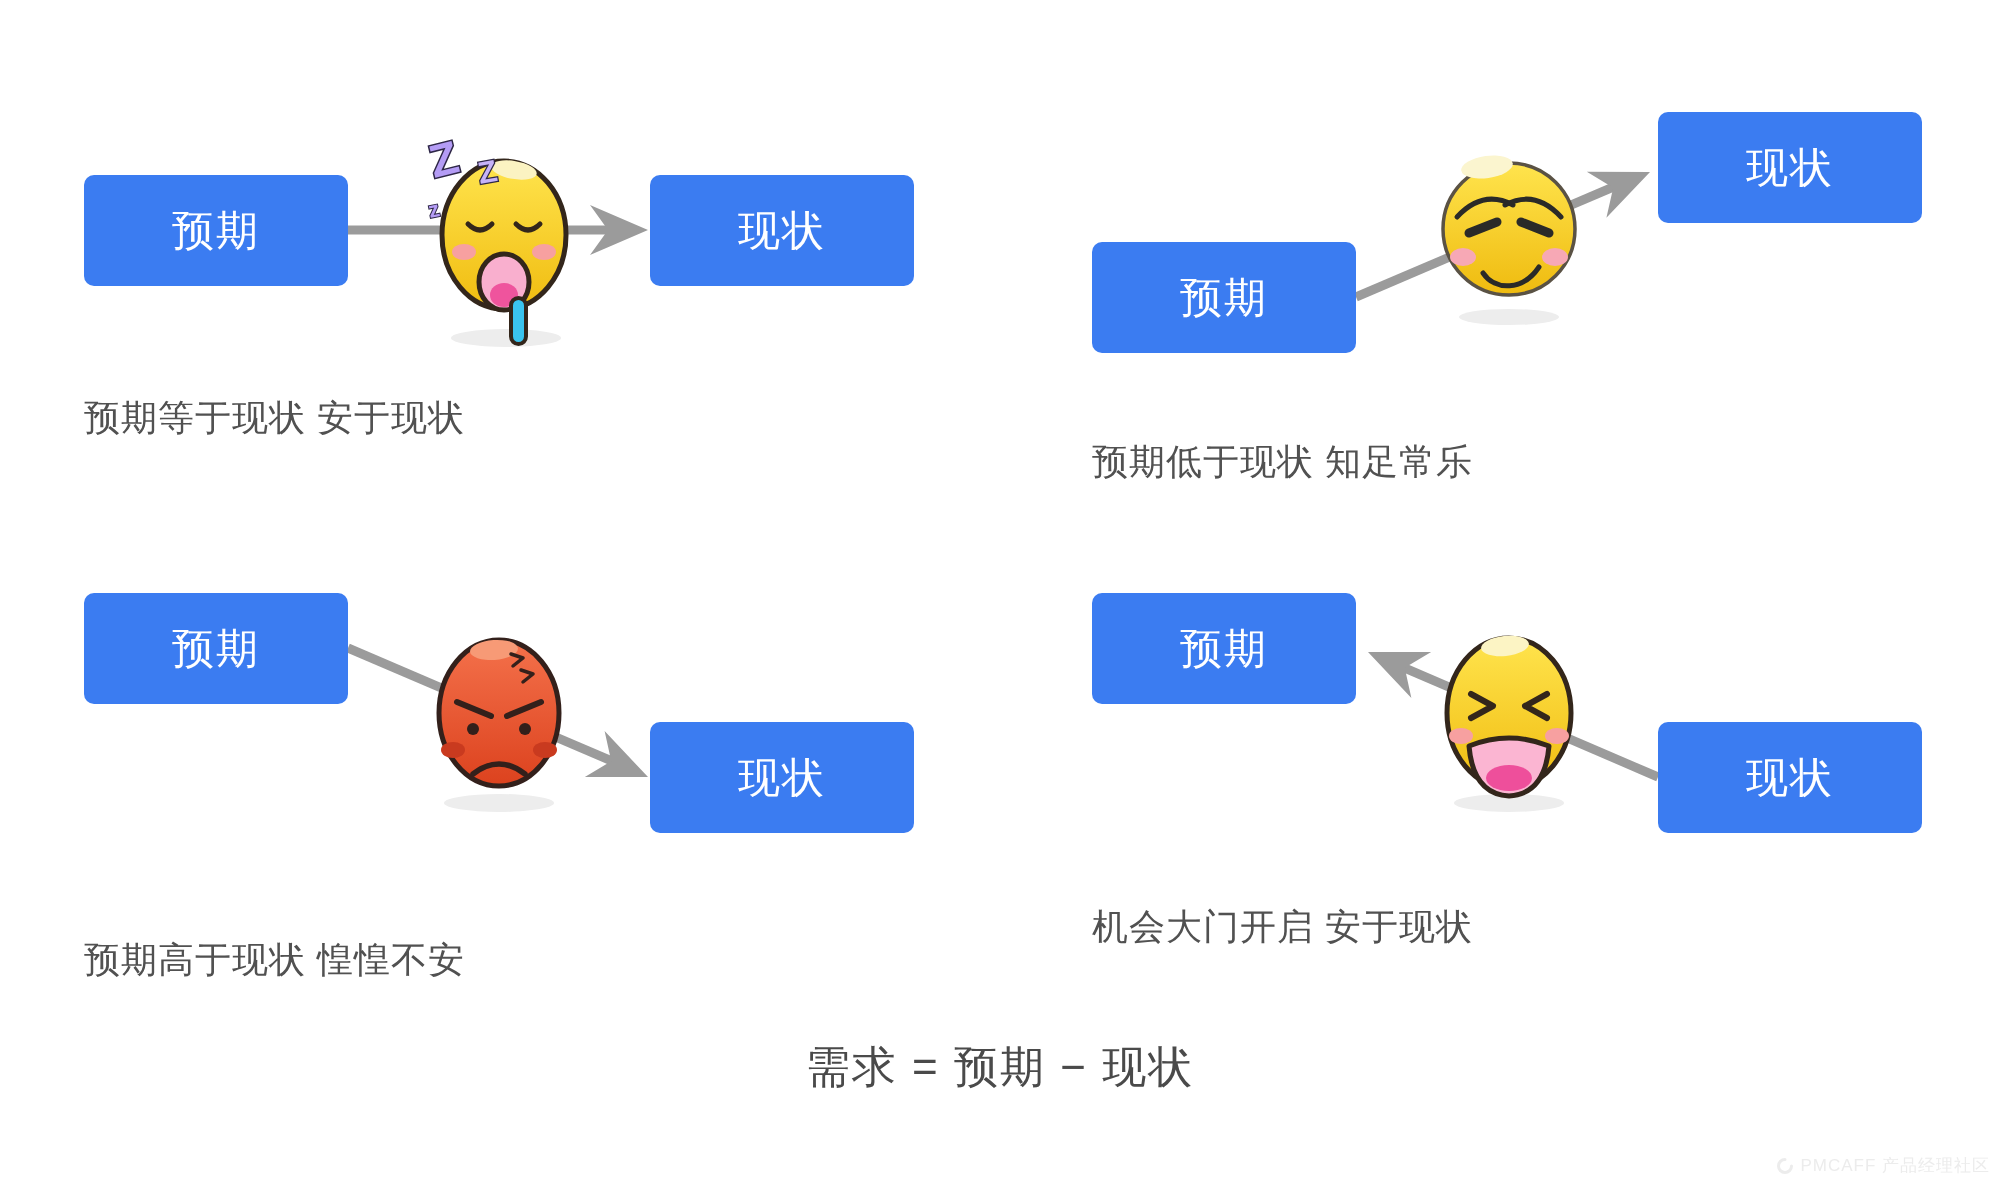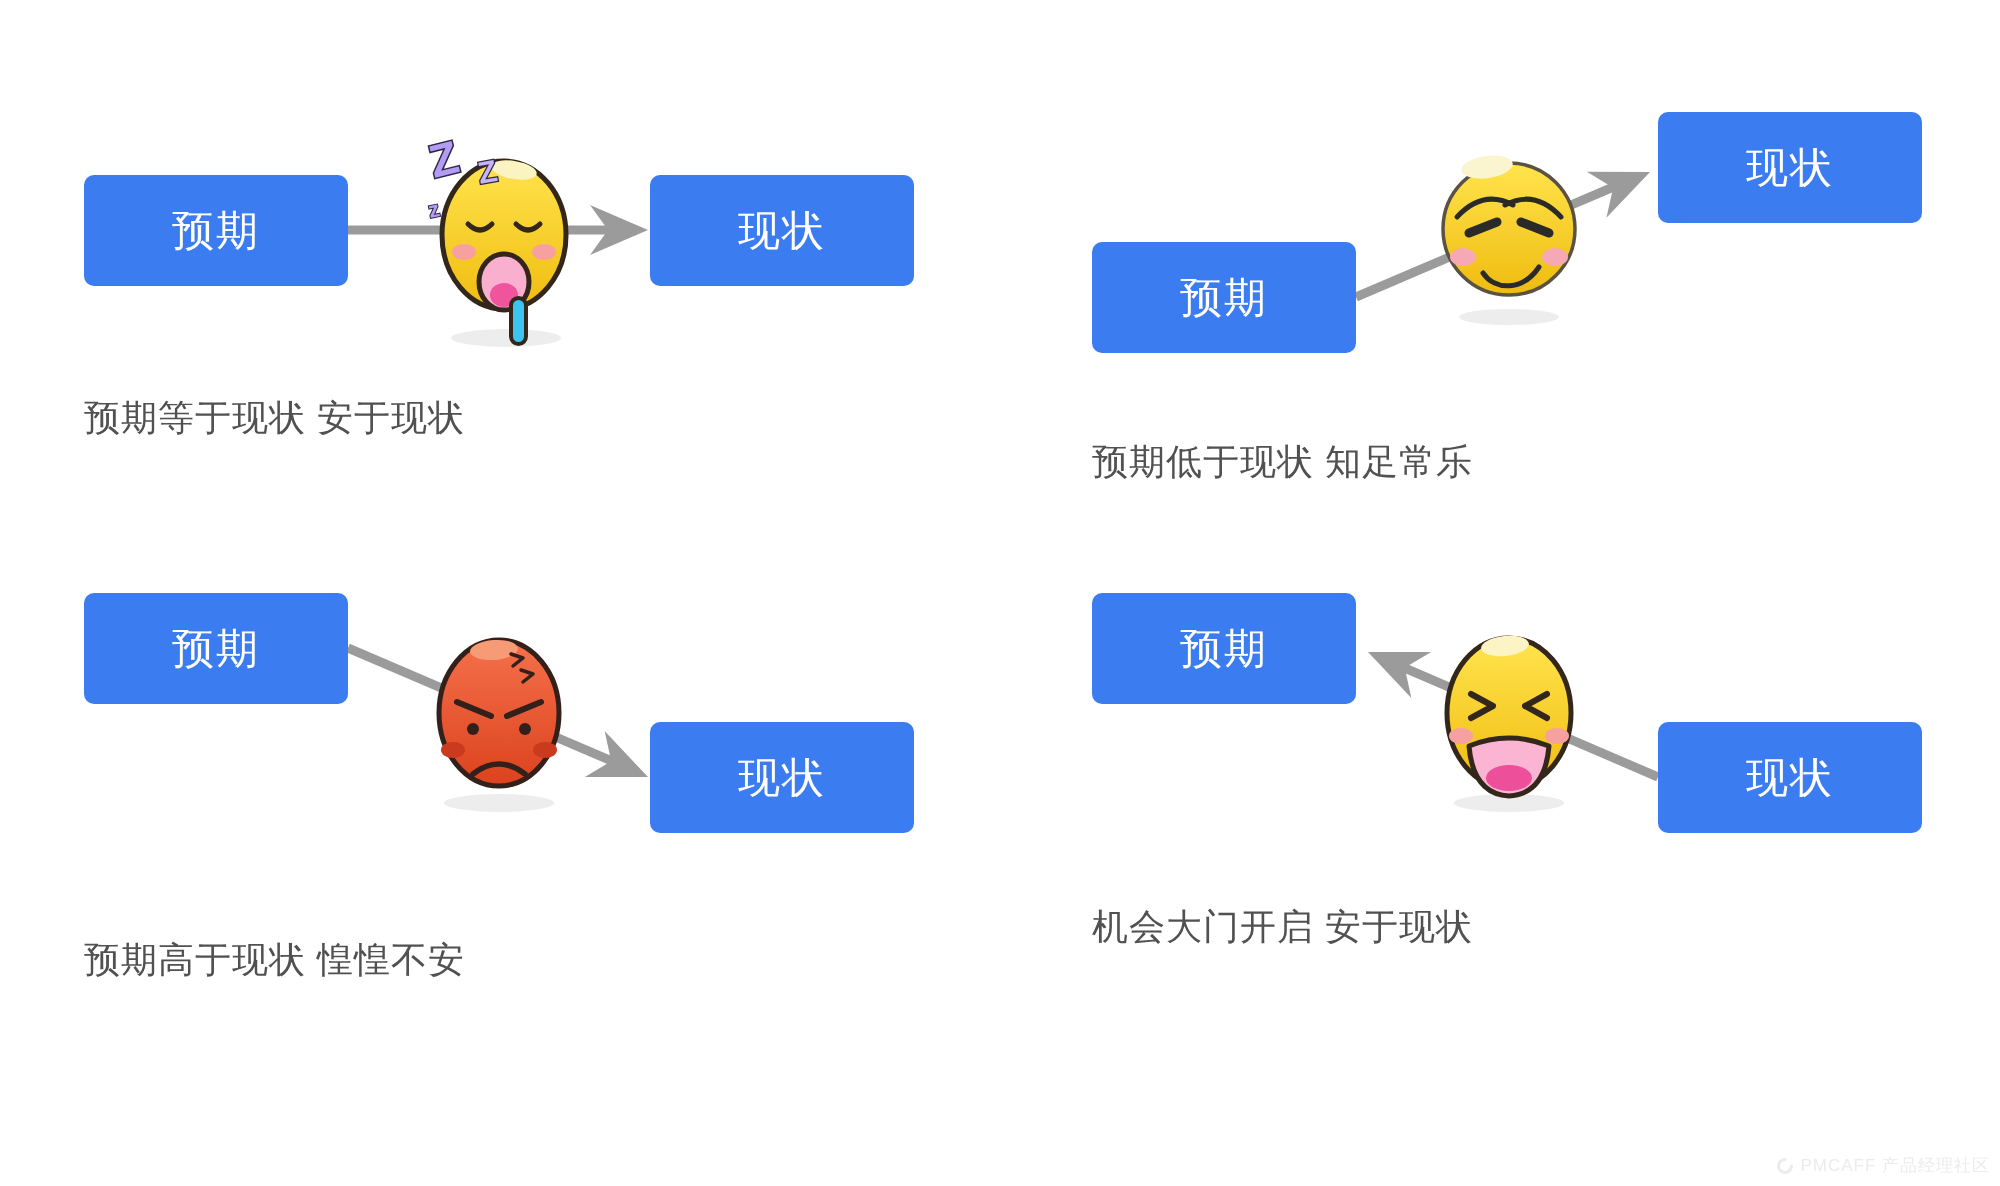--- a/index.html
+++ b/index.html
@@ -156,20 +156,21 @@
       <path d="M62,96 L84,108 L62,120" fill="none" stroke="#33261B" stroke-width="6" stroke-linecap="round" stroke-linejoin="round"></path>
       <path d="M138,96 L116,108 L138,120" fill="none" stroke="#33261B" stroke-width="6" stroke-linecap="round" stroke-linejoin="round"></path>
       <ellipse cx="52" cy="138" rx="12" ry="8" fill="#F7A0A0"></ellipse>
       <ellipse cx="148" cy="138" rx="12" ry="8" fill="#F7A0A0"></ellipse>
       <path d="M60,148 Q100,132 140,148 Q136,196 100,198 Q64,196 60,148 Z" fill="#FBB5D2" stroke="#33261B" stroke-width="5" stroke-linejoin="round"></path>
       <ellipse cx="100" cy="180" rx="23" ry="13" fill="#EE4F9B"></ellipse>
     </svg>
     <div class="caption cap-q4">机会大门开启 安于现状</div>
   </div>
 
+  <div class="formula">需求 = 预期 − 现状</div>
 
   <div class="watermark">
     <svg width="18" height="18" viewBox="0 0 18 18">
       <path d="M15.5,9 A6.5,6.5 0 1,1 9,2.5" fill="none" stroke="#ECECEC" stroke-width="3" stroke-linecap="round"></path>
     </svg>
     <span>PMCAFF 产品经理社区</span>
   </div>
 
 </div>
 

